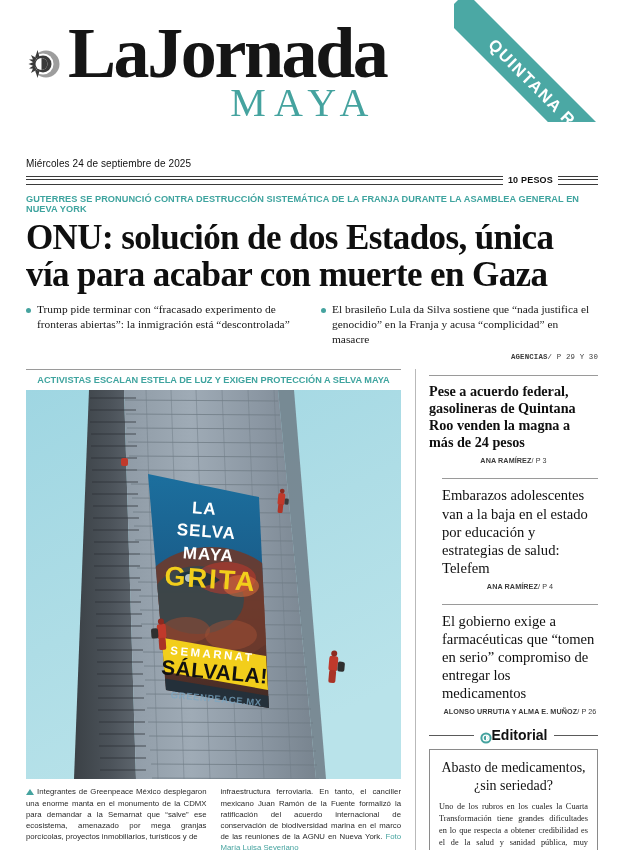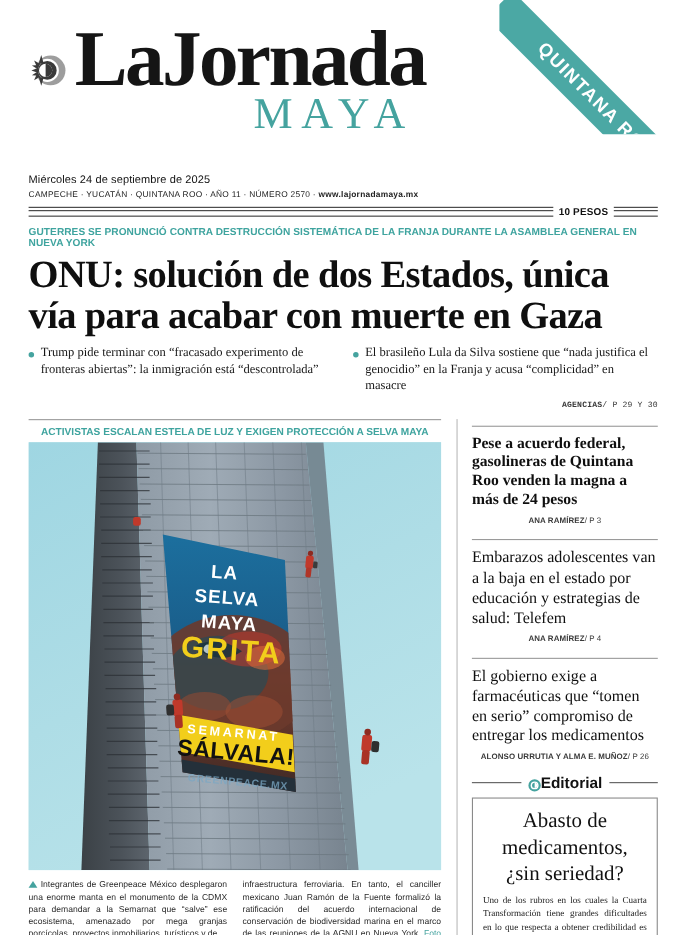--- a/index.html
+++ b/index.html
@@ -272,21 +272,21 @@
     vertical-align: -0.5px;
   }
   .photo-credit {
     color: #45A39F;
   }
 
   
   .story {
     padding-top: 6px;
   }
-  .story + .story { margin-top: 7px; }
+  .story + .story { margin-top: 7px; margin-left: 13px; }
   .story-rule {
     border-top: 1px solid #9a9a9a;
     margin-bottom: 7px;
   }
   .story-head {
     font-family: "Liberation Serif", serif;
     font-weight: bold;
     font-size: 14.2px;
     line-height: 1.2;
     color: #0f0f0f;
@@ -330,21 +330,21 @@
     white-space: nowrap;
   }
   .sec-icon { width: 12px; height: 12px; flex: 0 0 auto; }
 
   .editorial-box {
     border: 1px solid #8a8a8a;
     padding: 8px 9px 6px 9px;
   }
   .ed-title {
     font-family: "Liberation Serif", serif;
-    font-size: 19px;
+    font-size: 14px;
     line-height: 1.25;
     text-align: center;
     color: #111;
     margin: 1px 0 7px 0;
   }
   .ed-body {
     font-family: "Liberation Serif", serif;
     font-size: 8.3px;
     line-height: 1.42;
     color: #1c1c1c;
@@ -387,23 +387,20 @@
       </div>
       <div class="wordmark-block">
         <div class="wordmark">LaJornada</div>
         <div class="submark">MAYA</div>
       </div>
     </div>
   </div>
 
   <div class="dateline">
     <div class="d1">Miércoles 24 de septiembre de 2025</div>
-    <div class="d2">
-      <span>CAMPECHE · YUCATÁN · QUINTANA ROO · AÑO 11 · NÚMERO 2570 · </span><span class="site">www.lajornadamaya.mx</span>
-    </div>
   </div>
 
   <div class="price-bar">
     <div class="rule3"></div>
     <div class="price-label">10 PESOS</div>
     <div class="rule3 short"></div>
   </div>
 
   <div class="lead">
     <div class="kicker">GUTERRES SE PRONUNCIÓ CONTRA DESTRUCCIÓN SISTEMÁTICA DE LA FRANJA DURANTE LA ASAMBLEA GENERAL EN NUEVA YORK</div>

